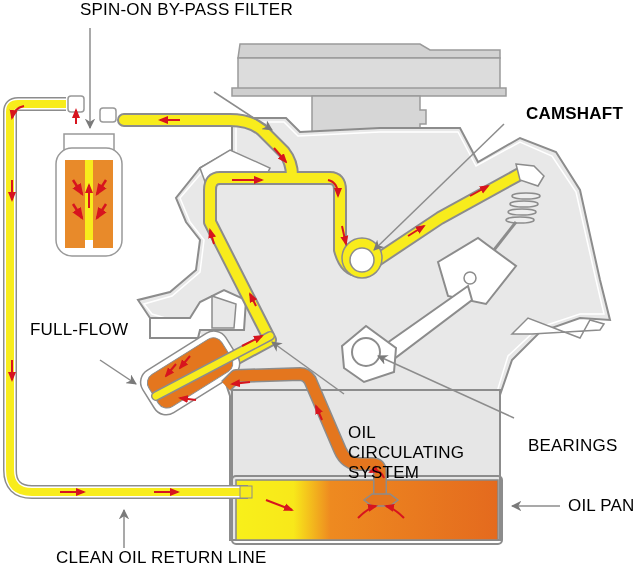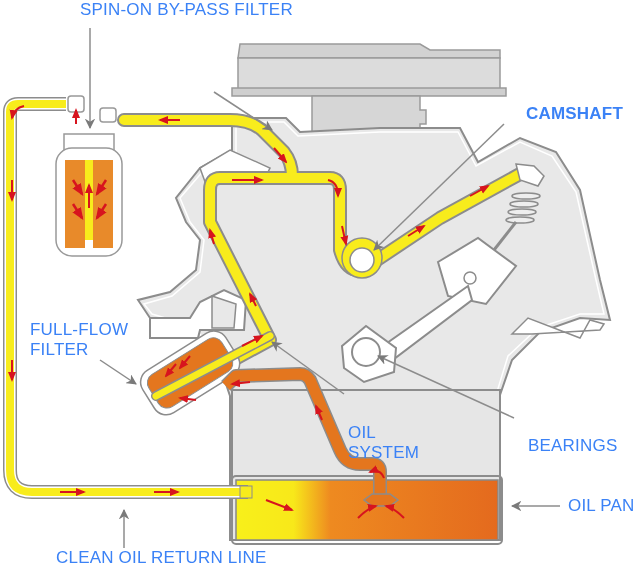--- a/index.html
+++ b/index.html
@@ -1,18 +1,18 @@
 <!DOCTYPE html>
 <html><head>
 <meta charset="utf-8">
 <style>
   html, body { margin: 0; padding: 0; background: #ffffff; }
   body { width: 640px; height: 568px; overflow: hidden; position: relative; font-family: "Liberation Sans", sans-serif; }
   svg { position: absolute; left: 0; top: 0; }
-  .lbl { position: absolute; color: #3b82f6; font-size: 17px; line-height: 20px; letter-spacing: 0.2px; white-space: nowrap; }
+  .lbl { position: absolute; color: #000000; font-size: 17px; line-height: 20px; letter-spacing: 0.2px; white-space: nowrap; }
 </style>
 </head>
 <body>
 
 <svg width="640" height="568" viewBox="0 0 640 568">
   <defs>
     <linearGradient id="panGrad" x1="0" x2="1" y1="0" y2="0">
       <stop offset="0" stop-color="#f8f01a"></stop>
       <stop offset="0.22" stop-color="#f8e81a"></stop>
       <stop offset="0.36" stop-color="#ee8a20"></stop>
@@ -148,21 +148,21 @@
     <path d="M514 418 L378 356" marker-end="url(#gh)"></path>
     <path d="M560 506 L512 506" marker-end="url(#gh)"></path>
     <path d="M124 548 L124 510" marker-end="url(#gh)"></path>
   </g>
 </svg>
 
 <div class="lbl" style="left:80px; top:0px;">SPIN-ON BY-PASS FILTER</div>
 <div class="lbl" style="left:526px; top:104px;font-weight:bold;">CAMSHAFT</div>
 <div class="lbl" style="left:30px; top:320px;">
   <div>FULL-FLOW</div>
-  <div>FILTER</div>
 </div>
 <div class="lbl" style="left:348px; top:392px;margin-top:31px;">
   <div>OIL</div>
+  <div>CIRCULATING</div>
   <div>SYSTEM</div>
 </div>
 <div class="lbl" style="left:528px; top:408px;margin-top:28px;">BEARINGS</div>
 <div class="lbl" style="left:568px; top:496px;text-align:center;">OIL PAN</div>
 <div class="lbl" style="left:8px; top:548px;margin-left:48px;">CLEAN OIL RETURN LINE</div>
 
 </body></html>

